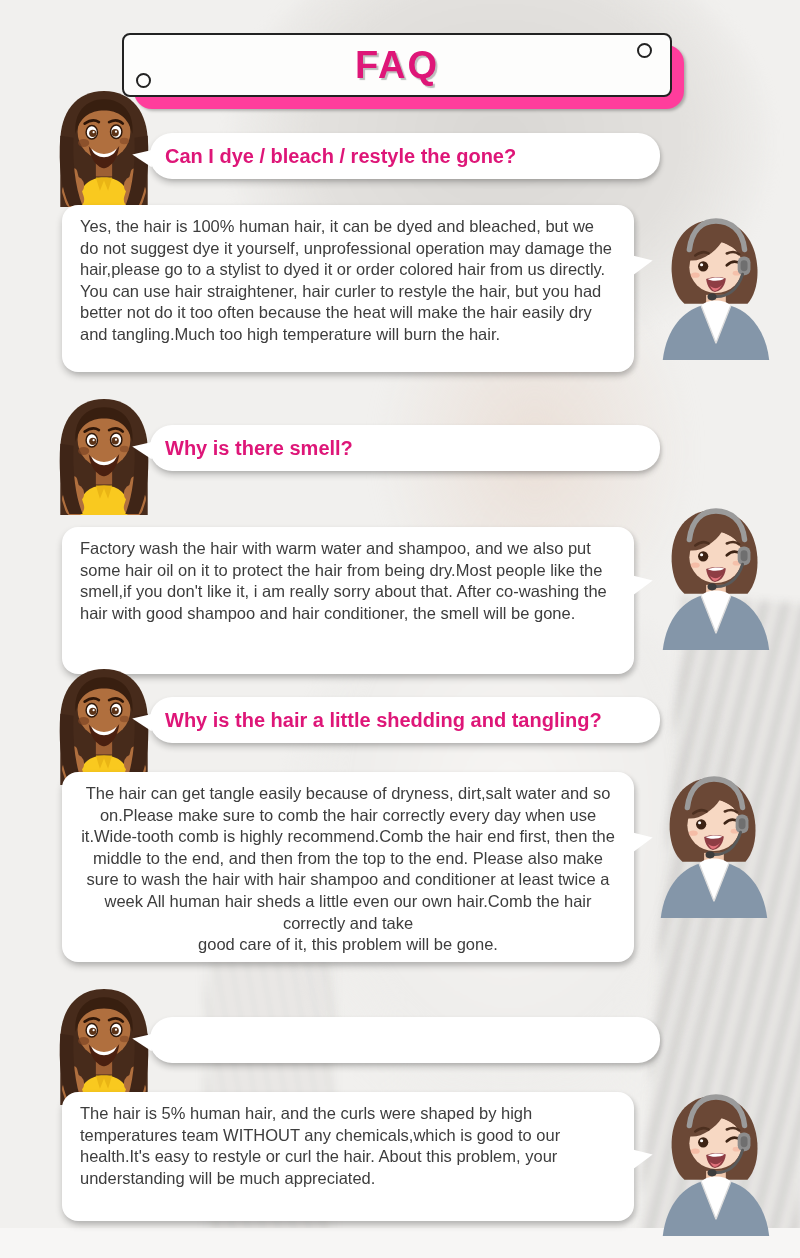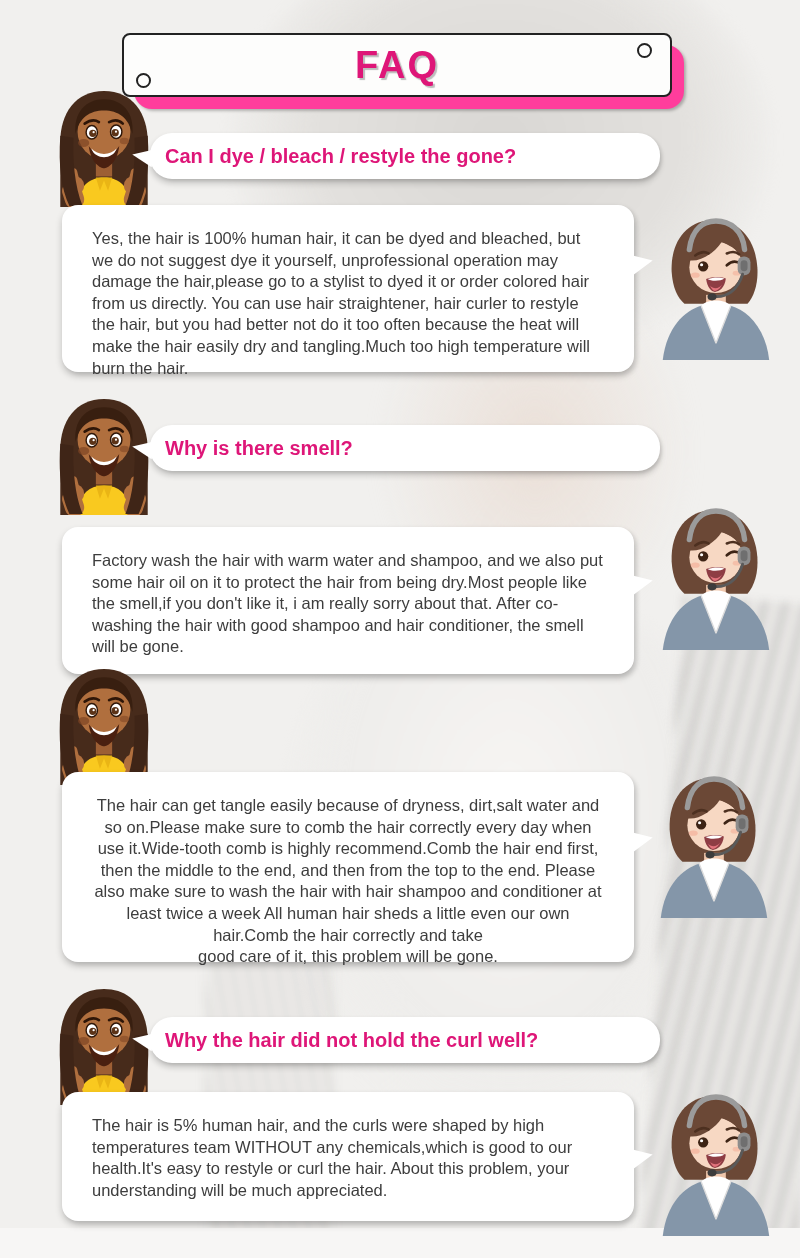--- a/index.html
+++ b/index.html
@@ -51,21 +51,21 @@
   .q-bubble{position:absolute;left:150px;width:510px;height:46px;background:#fff;border-radius:22px;
     display:flex;align-items:center;padding-left:15px;
     box-shadow:0 4px 6px rgba(0,0,0,.20), 2px 2px 3px rgba(0,0,0,.08);}
   .q-text{font-size:20px;font-weight:bold;color:var(--accent);}
   .q-tail{position:absolute;left:-18px;top:15px;width:0;height:0;
     border-top:8px solid transparent;border-bottom:10px solid transparent;border-right:21px solid #fff;
     transform:rotate(8deg);}
 
   .a-bubble{position:absolute;left:62px;width:572px;background:#fff;border-radius:16px;
     padding:11px 18px;box-shadow:0 4px 7px rgba(0,0,0,.20), 3px 3px 4px rgba(0,0,0,.08);}
-  .a-text{margin:12px;font-size:16.5px;line-height:21.6px;color:var(--ink);white-space:pre-line;}
+  .a-text{margin:0;font-size:16.5px;line-height:21.6px;color:var(--ink);white-space:pre-line;}
   .a-tail{position:absolute;right:-19px;width:0;height:0;
     border-top:9px solid transparent;border-bottom:12px solid transparent;border-left:22px solid #fff;
     transform:rotate(-8deg);}
 
   
   .av1{left:42px;top:85px;}   .q1{top:133px;} .a1{top:205px;height:167px;} .ag1{left:645px;top:212px;}
   .av2{left:42px;top:393px;}  .q2{top:425px;} .a2{top:527px;height:147px;} .ag2{left:645px;top:502px;}
   .av3{left:42px;top:663px;}  .q3{top:697px;} .a3{top:772px;height:190px;text-align:center;} .ag3{left:643px;top:770px;}
   .av4{left:42px;top:983px;}  .q4{top:1017px;}.a4{top:1092px;height:129px;}.ag4{left:645px;top:1088px;}
   .a1 .a-tail{top:48px;} .a2 .a-tail{top:46px;} .a3 .a-tail{top:58px;} .a4 .a-tail{top:55px;}
@@ -190,39 +190,42 @@
     <svg viewBox="0 0 140 150">
         <use href="#agent-av"></use>
       </svg>
   </div>
 
   <div class="avatar customer-avatar av3">
     <svg viewBox="0 0 120 120">
         <use href="#girl-av"></use>
       </svg>
   </div>
+  <div class="q-bubble q3">
+    <span class="q-tail"></span>
+    <span class="q-text">Why is the hair a little shedding and tangling?</span>
+  </div>
   <div class="a-bubble a3">
     <span class="a-tail"></span>
     <p class="a-text">The hair can get tangle easily because of dryness, dirt,salt water and so on.Please make sure to comb the hair correctly every day when use it.Wide-tooth comb is highly recommend.Comb the hair end first, then the middle to the end, and then from the top to the end. Please also make sure to wash the hair with hair shampoo and conditioner at least twice a week All human hair sheds a little even our own hair.Comb the hair correctly and take
 good care of it, this problem will be gone.</p>
   </div>
   <div class="avatar agent-avatar ag3">
     <svg viewBox="0 0 140 150">
         <use href="#agent-av"></use>
       </svg>
   </div>
 
   <div class="avatar customer-avatar av4">
     <svg viewBox="0 0 120 120">
         <use href="#girl-av"></use>
       </svg>
   </div>
   <div class="q-bubble q4">
     <span class="q-tail"></span>
-    <span class="q-text">Why the hair did not hold the curl well?</span>
   </div>
   <div class="a-bubble a4">
     <span class="a-tail"></span>
     <p class="a-text">The hair is 5% human hair, and the curls were shaped by high temperatures team WITHOUT any chemicals,which is good to our health.It's easy to restyle or curl the hair. About this problem, your understanding will be much appreciated.</p>
   </div>
   <div class="avatar agent-avatar ag4">
     <svg viewBox="0 0 140 150">
         <use href="#agent-av"></use>
       </svg>
   </div>

